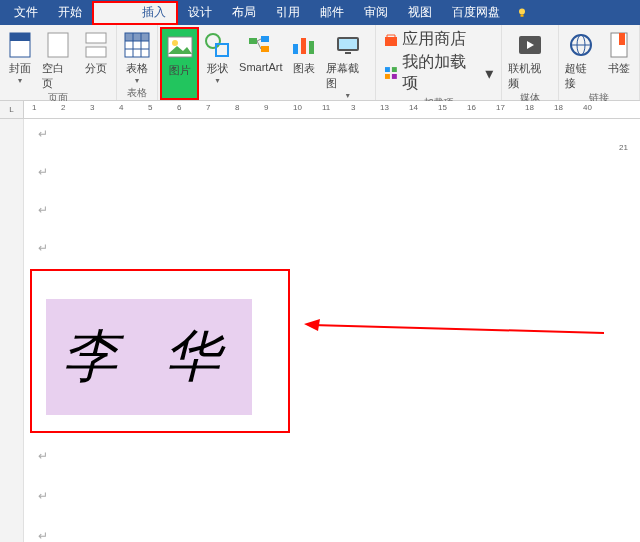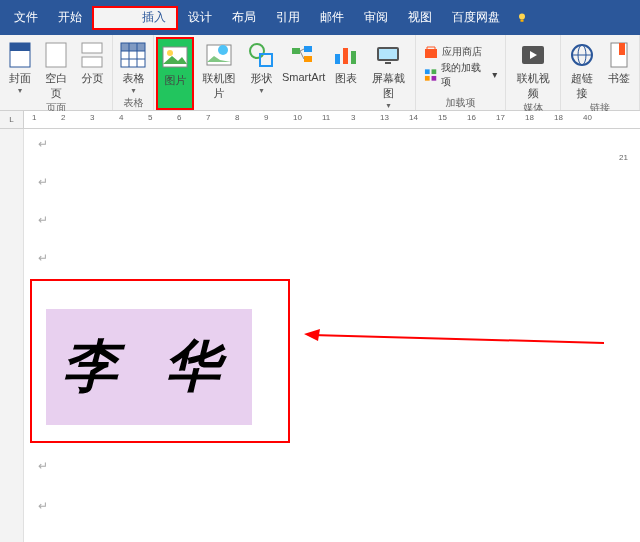--- a/index.html
+++ b/index.html
@@ -1,52 +1,52 @@
 <!DOCTYPE html>
 <html><head>
 <meta charset="utf-8">
 <style>
   * { margin: 0; padding: 0; box-sizing: border-box; font-family: "Microsoft YaHei", sans-serif; }
   body { width: 640px; height: 542px; background: #fff; overflow: hidden; }
   
-  .menubar { background: #2b579a; height: 35px; display: flex; align-items: center; padding-left: 4px; color: #fff; font-size: 12px; }
+  .menubar { background: #2b579a; height: 25px; display: flex; align-items: center; padding-left: 4px; color: #fff; font-size: 12px; }
   .menu-item { padding: 0 10px; height: 24px; display: flex; align-items: center; cursor: pointer; }
   .menu-item.active { background: #f3f3f3; color: #2b579a; padding-left: 48px; }
   .menu-hl { border: 2px solid #ff0000; }
   
   .tell-me { padding: 0 6px; display: flex; align-items: center; gap: 4px; font-size: 11px; color: #cde; }
   .bulb { width: 12px; height: 12px; }
   
   .ribbon { background: #f3f3f3; height: 76px; display: flex; border-bottom: 1px solid #d0d0d0; }
   .group { display: flex; flex-direction: column; align-items: center; border-right: 1px solid #e0e0e0; padding: 2px 2px 0; }
   .group-items { display: flex; flex: 1; }
   .group-label { font-size: 10px; color: #666; height: 14px; line-height: 14px; }
   
-  .rbtn { display: flex; flex-direction: column; align-items: center; justify-content: flex-start; padding: 4px 4px 0; cursor: pointer; font-size: 11px; color: #444; min-width: 36px; text-align: center; }
+  .rbtn { display: flex; flex-direction: column; align-items: center; justify-content: flex-start; padding: 4px 4px 0; cursor: pointer; font-size: 11px; color: #444; min-width: 36px; }
   .rbtn .ico { width: 28px; height: 28px; margin-bottom: 2px; display: flex; align-items: center; justify-content: center; }
   .rbtn.hl { background: #22c55e; border: 2px solid #ff0000; }
   .rbtn .caret { font-size: 8px; color: #666; }
   
   .stack { display: flex; flex-direction: column; justify-content: center; padding: 2px 6px; gap: 2px; }
-  .stack-item { display: flex; align-items: center; gap: 4px; font-size: 10px; color: #444; cursor: pointer; }
+  .stack-item { display: flex; align-items: center; gap: 4px; font-size: 16px; color: #444; cursor: pointer; }
   .stack-item .s-ico { width: 14px; height: 14px; }
   
   .ruler-wrap { display: flex; height: 18px; background: #fff; border-bottom: 1px solid #d0d0d0; font-size: 8px; color: #666; }
   .ruler-corner { width: 24px; border-right: 1px solid #d0d0d0; background: #f3f3f3; display:flex;align-items:center;justify-content:center;font-size:8px;}
   .ruler-h { flex: 1; position: relative; background: #fff; }
   .tick { position: absolute; top: 2px; font-size: 8px; }
   
   .docarea { display: flex; height: 424px; background: #fff; }
   .ruler-v { width: 24px; background: #f3f3f3; border-right: 1px solid #e0e0e0; }
   .page { flex: 1; position: relative; padding: 8px 14px; }
   
   .para { color: #aaa; font-size: 12px; margin-bottom: 24px; }
   
   .img-box { border: 2px solid #ff0000; position: absolute; top: 150px; left: 6px; width: 260px; height: 164px; }
-  .inner-img { position: absolute; left: 14px; top: 28px; width: 206px; height: 116px; background: #e8d0ef; display: flex; align-items: center; justify-content: center; color: #000; font-size: 56px; font-style: italic; font-family: "STXingkai","KaiTi",cursive; letter-spacing: 16px; font-weight: bold; }
+  .inner-img { position: absolute; left: 14px; top: 28px; width: 206px; height: 116px; background: #e8d0ef; display: flex; align-items: center; justify-content: center; color: #000; font-size: 56px; font-style: italic; font-family: "STXingkai","KaiTi",cursive; letter-spacing: 16px; }
   
   .arrow { position: absolute; top: 200px; left: 280px; width: 300px; height: 20px; }
 </style>
 </head>
 <body>
 
 <div class="menubar">
   <div class="menu-item">文件</div>
   <div class="menu-item">开始</div>
   <div class="menu-item active menu-hl">插入</div>
@@ -124,30 +124,20 @@
     <div class="group-items">
       <div class="rbtn hl">
         <div class="ico">
             <svg width="26" height="22">
               <rect x="1" y="1" width="24" height="20" fill="#fff" stroke="#888"></rect>
               <circle cx="8" cy="7" r="3" fill="#ffd54f"></circle>
               <polyline points="1,18 10,10 16,15 20,11 25,18" fill="#4caf50" stroke="none"></polyline>
             </svg>
           </div>
         <span>图片</span>
-      </div>
-      <div class="rbtn">
-        <div class="ico">
-            <svg width="26" height="22">
-              <rect x="1" y="1" width="24" height="20" fill="#fff" stroke="#888"></rect>
-              <circle cx="17" cy="6" r="5" fill="#4fc3f7"></circle>
-              <polyline points="1,18 8,12 14,16 25,18" fill="#81c784"></polyline>
-            </svg>
-          </div>
-        <span>联机图片</span>
       </div>
       <div class="rbtn">
         <div class="ico">
             <svg width="26" height="26">
               <circle cx="9" cy="9" r="7" fill="none" stroke="#4caf50" stroke-width="2"></circle>
               <rect x="12" y="12" width="12" height="12" fill="none" stroke="#2196f3" stroke-width="2"></rect>
             </svg>
           </div>
         <span>形状</span>
           <span class="caret">▾</span>

